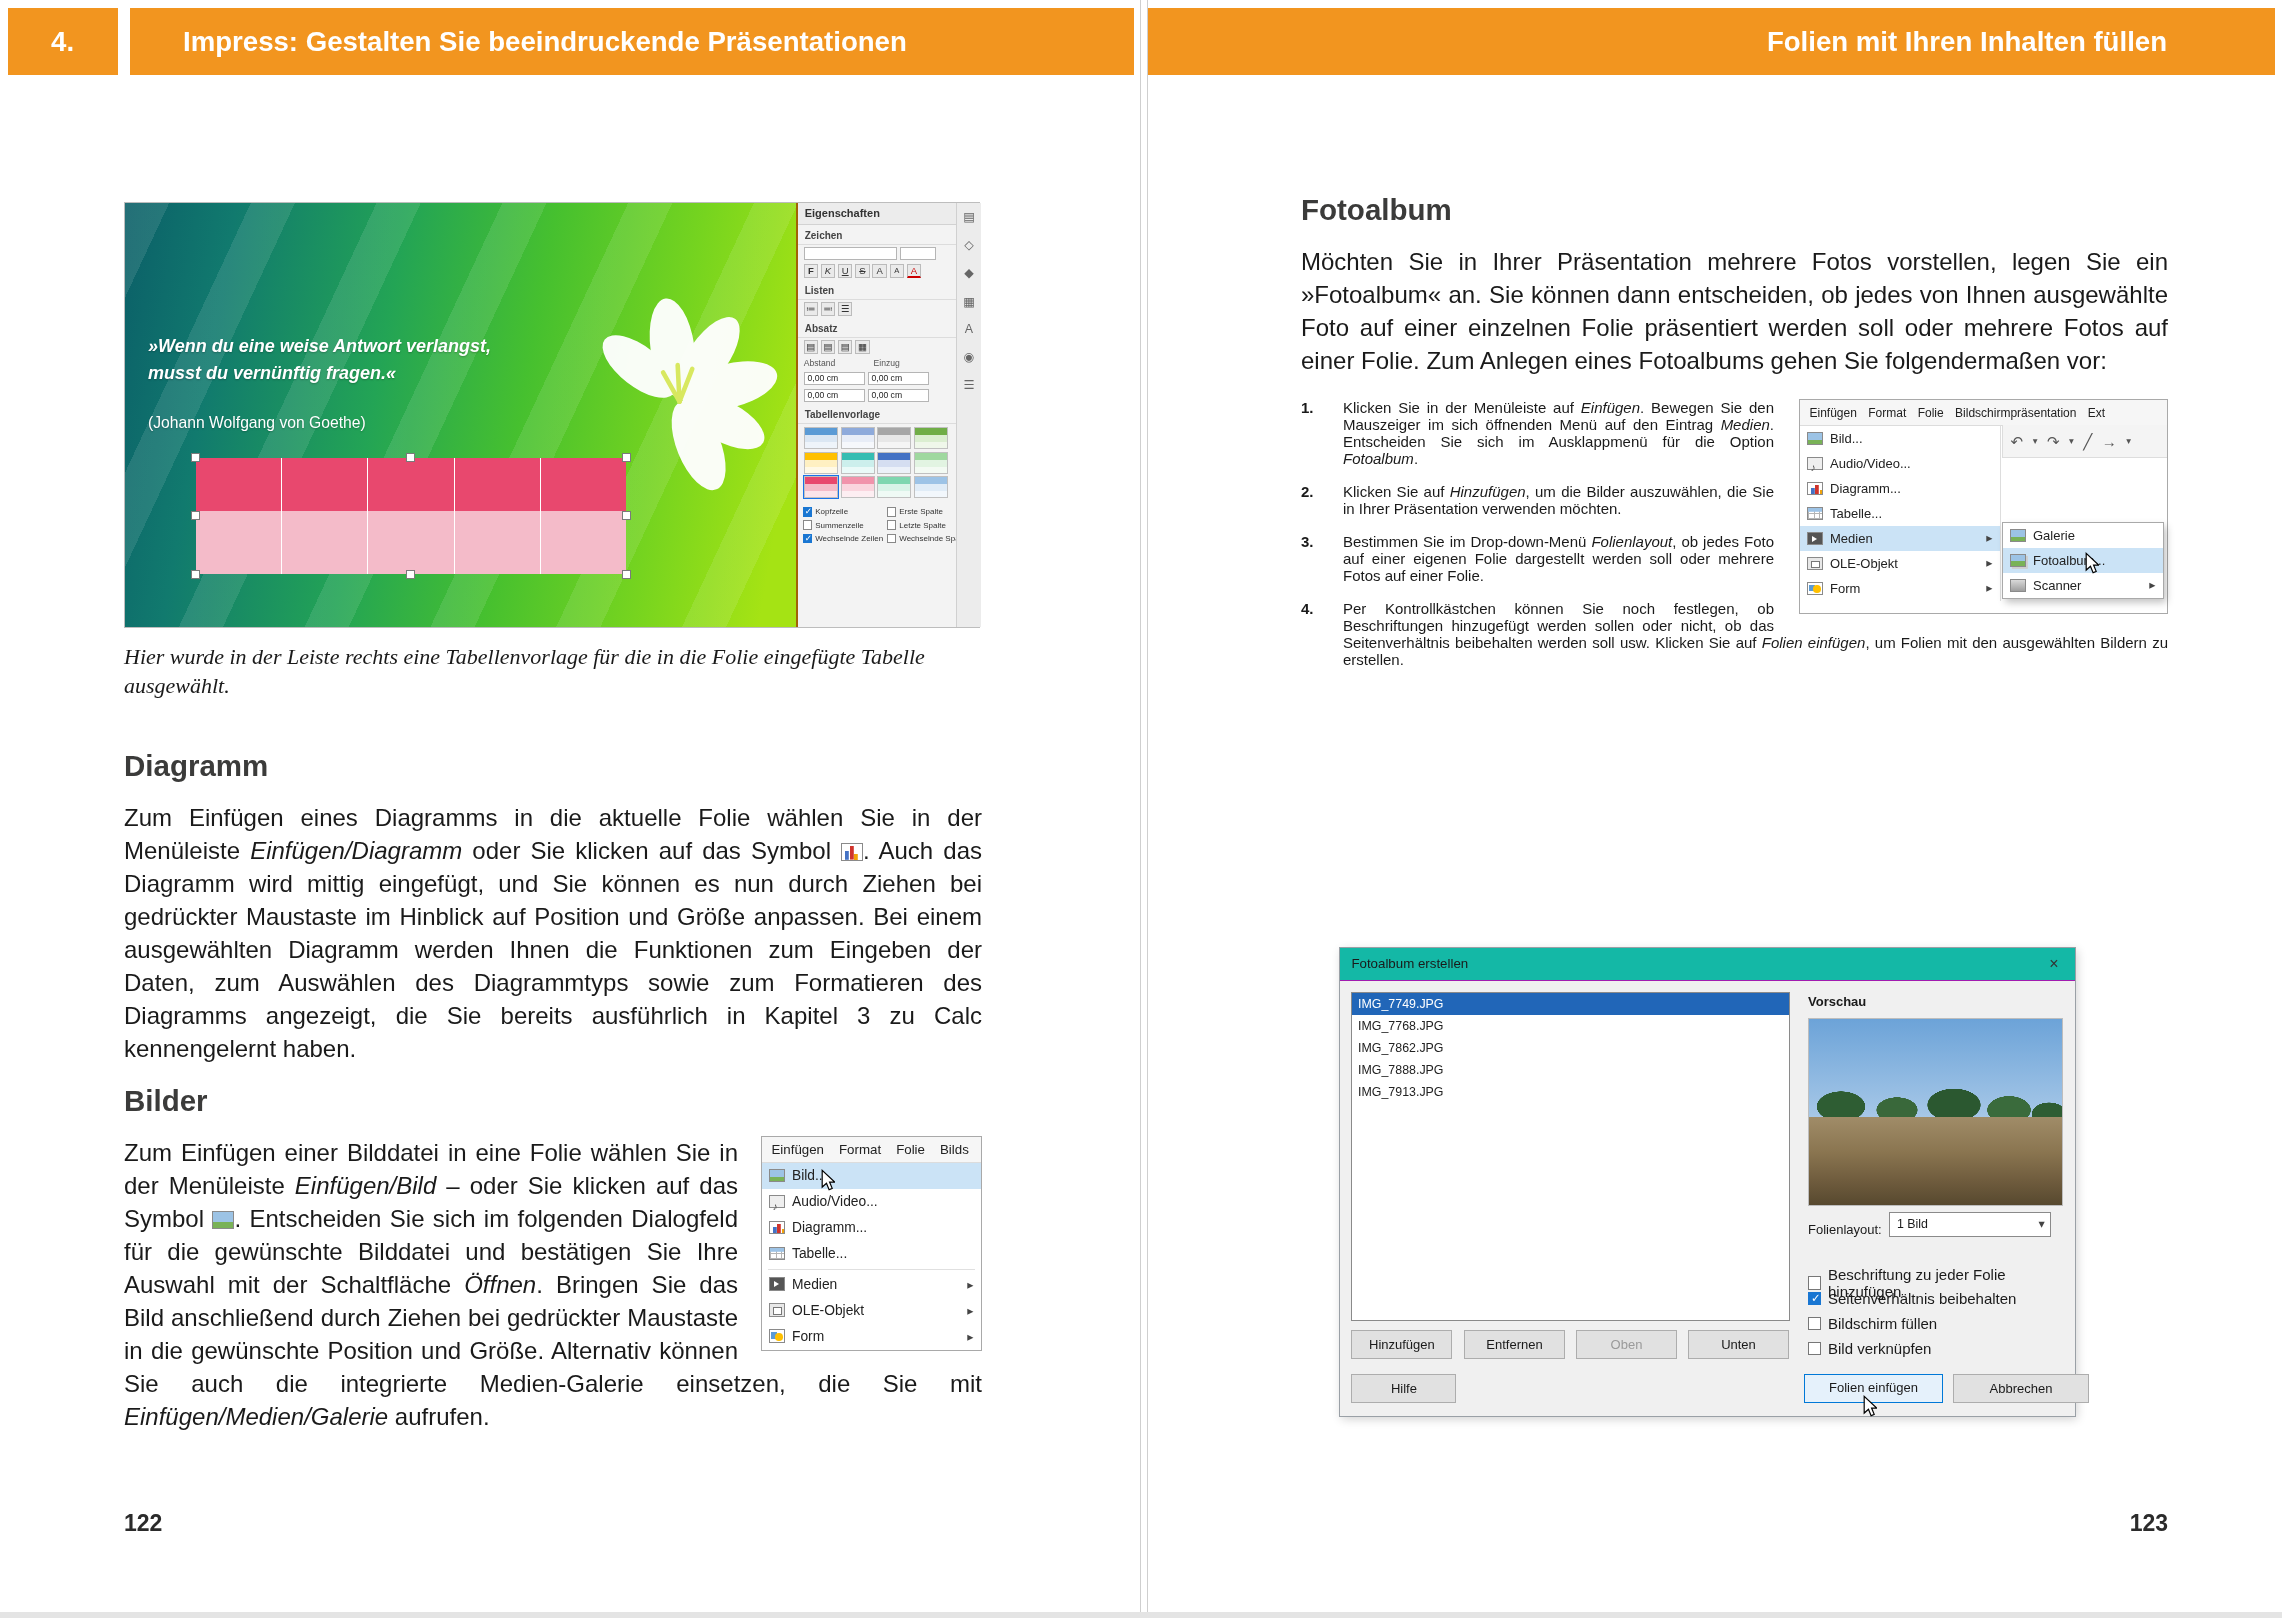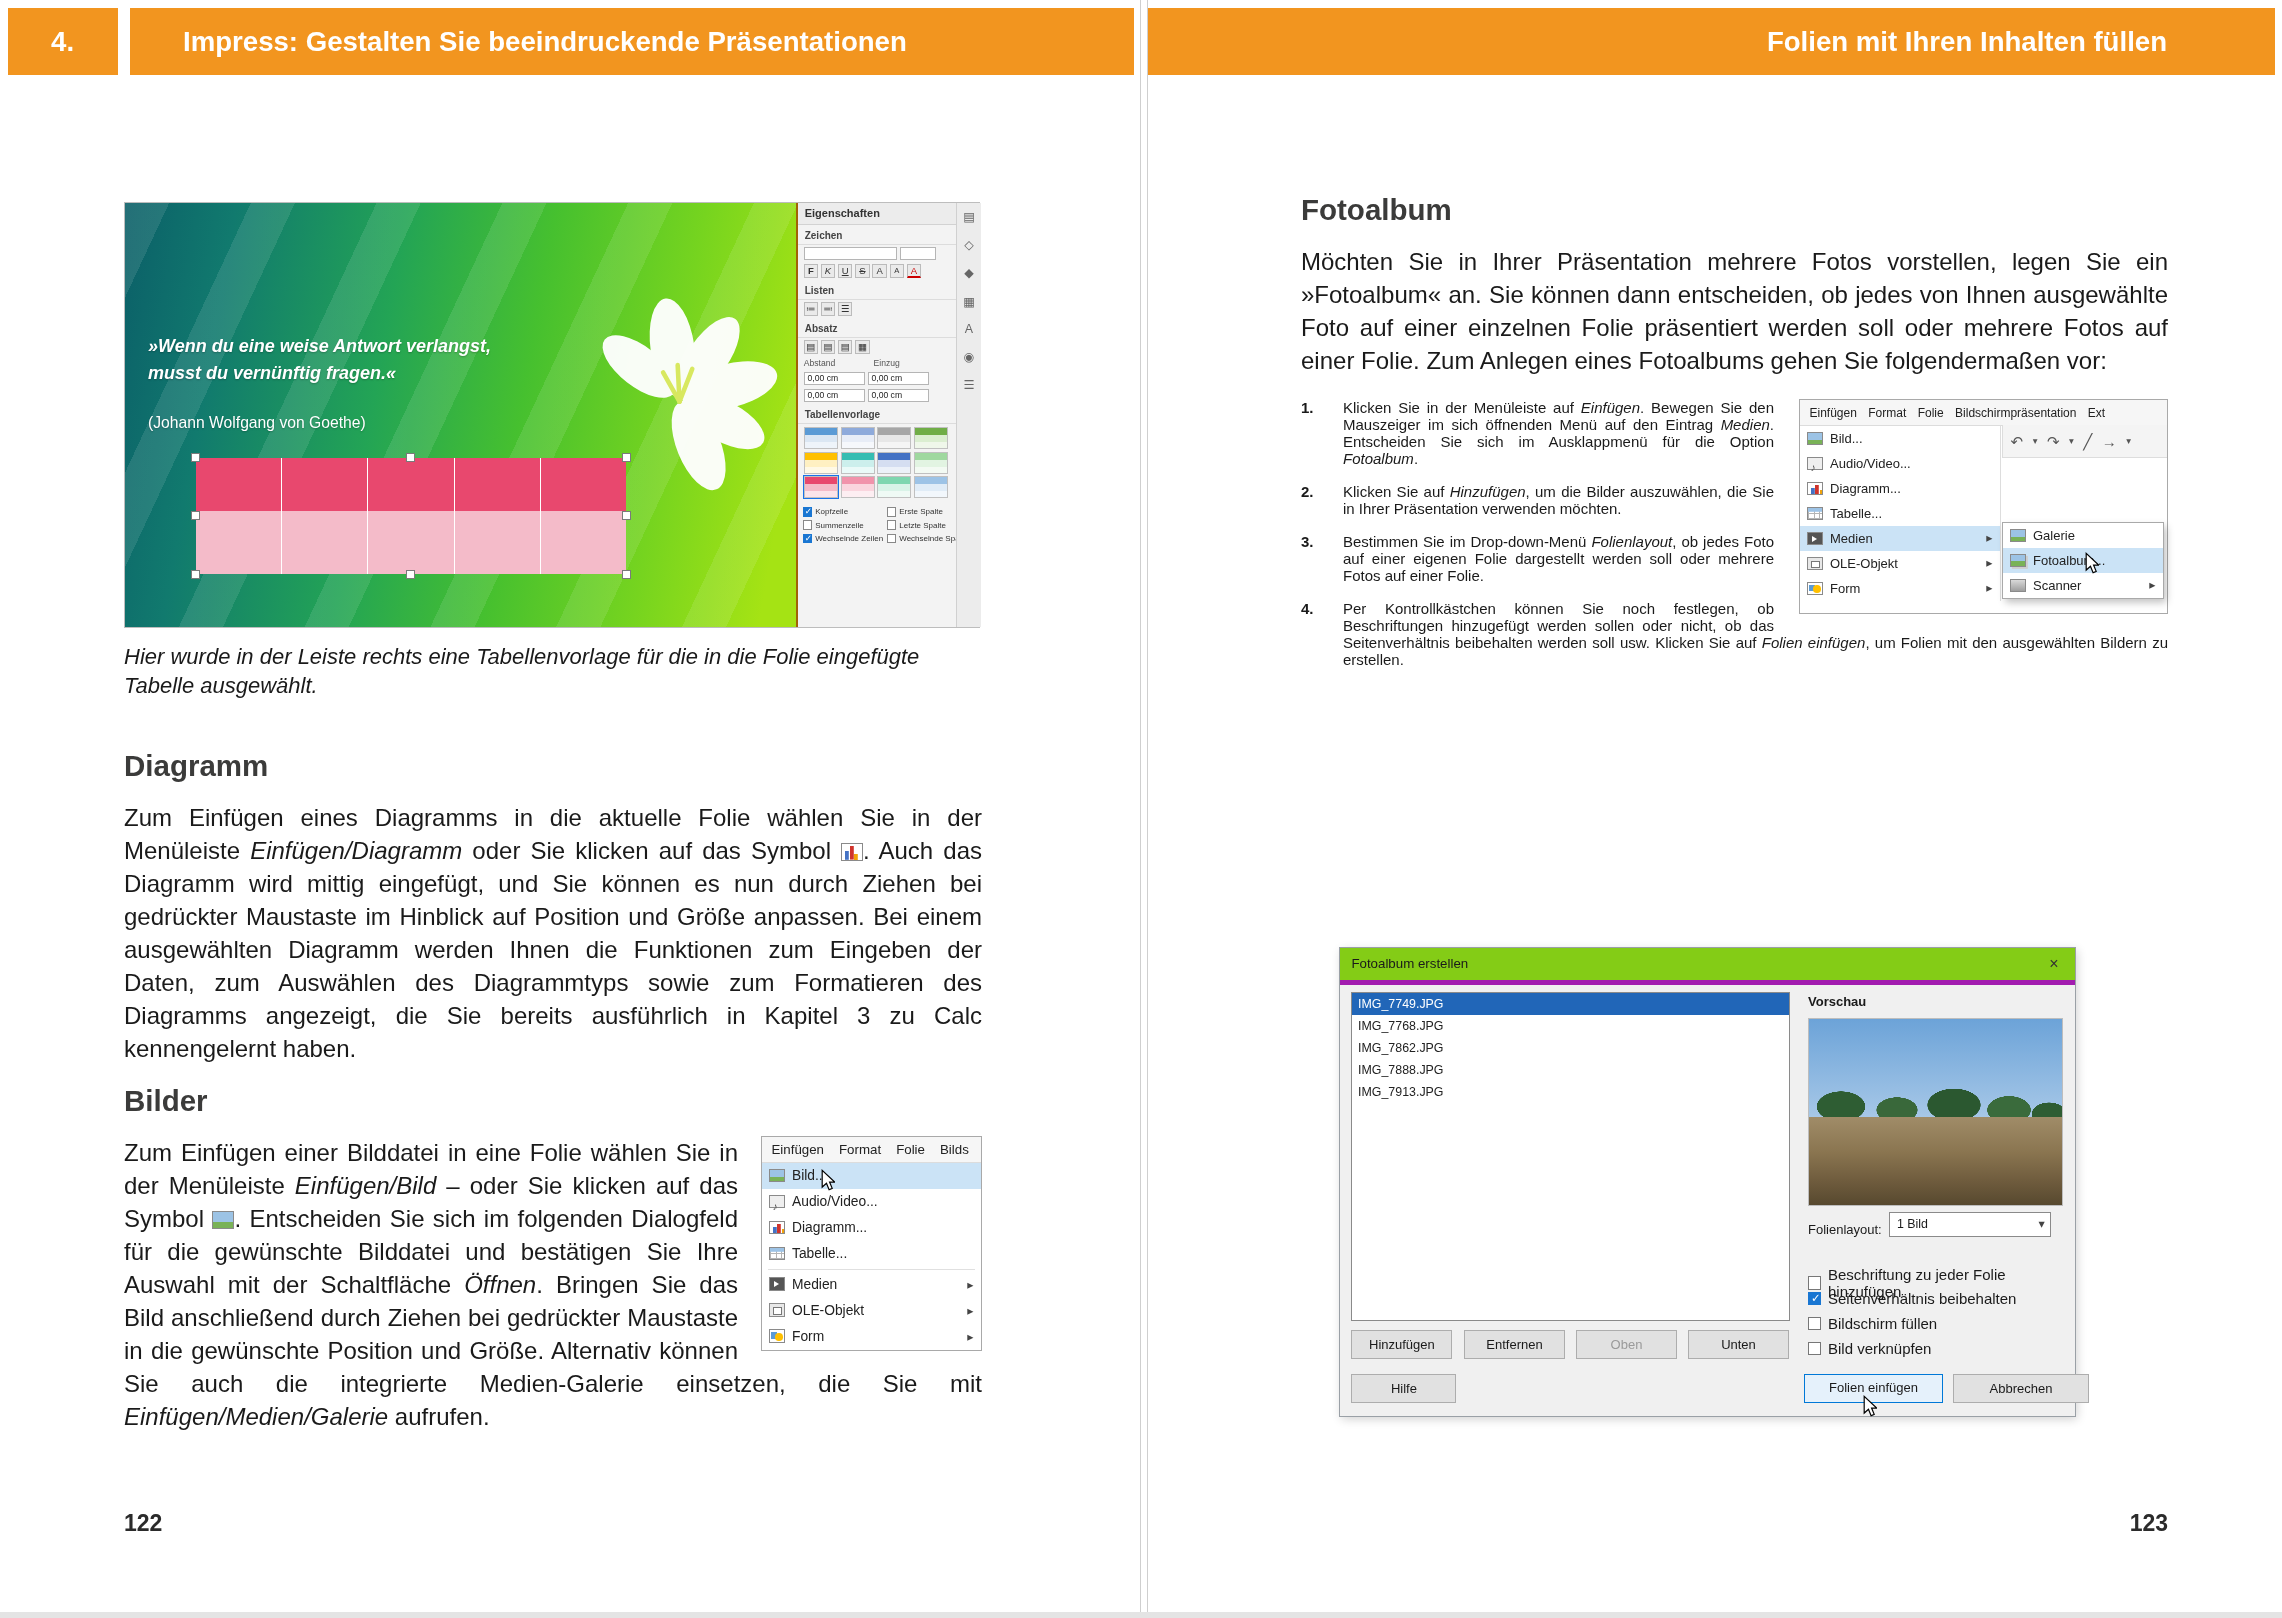--- a/index.html
+++ b/index.html
@@ -16,21 +16,21 @@
   .hdr-left{left:130px;top:7.6px;width:1004px;height:67px;line-height:67px;padding-left:53px;box-sizing:border-box;}
   .hdr-right{left:1148px;top:7.6px;width:1127px;height:67px;line-height:67px;text-align:right;padding-right:108px;box-sizing:border-box;}
   .divider{top:0;width:1px;height:1619px;background:#cfcfcf;}
   .bottom-edge{left:0;top:1612px;width:2283px;height:6.7px;background:#e4e4e4;}
   .page-num{font-size:23px;font-weight:bold;color:#2b2b2b;}
 
   
   .sec-head{font-size:29.5px;font-weight:bold;color:#3B3B3A;}
   .body-text{font-size:24px;line-height:33px;text-align:justify;}
   .body-text em, .step em{font-style:italic;}
-  .fig-caption{font-style:italic;font-size:22px;line-height:28.5px;}
+  .fig-caption{font-style:italic;font-size:22px;line-height:28.5px;font-family:Liberation Serif, serif;}
   .step{position:relative;padding-left:42px;margin-bottom:16px;text-align:justify;}
   .step-num{position:absolute;left:0;top:0;font-weight:bold;}
 
   
   .inline-icon{display:inline-block;width:20px;height:16px;vertical-align:-1.9px;border:1px solid #8a8a8a;background:#fff;}
   .inline-icon.bar-chart-icon, .mi.bar-chart-icon{
     background-color:#fff;
     background-image:linear-gradient(#4472c4,#4472c4),linear-gradient(#d0342c,#d0342c),linear-gradient(#f0a30a,#f0a30a);
     background-size:3.8px 55%,3.8px 85%,3.8px 40%;
     background-position:2.9px bottom,7.6px bottom,12.4px bottom;
@@ -120,21 +120,21 @@
   .mi.shapes-icon::after{content:"";position:absolute;right:1px;bottom:1px;width:7.6px;height:7.6px;border-radius:50%;background:#ffc000;}
   .mi.photo-album-icon{background:linear-gradient(to bottom,#9cc3e5 0 55%,#79b257 55% 100%);box-shadow:1.9px 1.9px 0 #cfcfcf;}
   .mi.scanner-icon{background:linear-gradient(#d9d9d9,#9e9e9e);}
   .toolbar-frag{position:absolute;background:#f4f4f4;border-bottom:1px solid #ddd;border-left:1px solid #ddd;display:flex;align-items:center;gap:9.5px;padding:0 7.6px;color:#555;font-size:15px;}
   .tb-glyph{line-height:1;}
   .submenu{position:absolute;background:#fff;border:1px solid #a9a9a9;box-shadow:2.9px 3.8px 7.6px rgba(0,0,0,.25);}
   .cursor-svg{position:absolute;pointer-events:none;}
 
   
   .dialog{left:1339px;top:947px;width:737px;height:470px;background:#f0f0f0;border:1px solid #9aa0a6;box-sizing:border-box;box-shadow:1.9px 2.9px 9.5px rgba(0,0,0,.18);font-size:13px;color:#1a1a1a;}
-  .dlg-title{height:32px;background:#84cc16;border-bottom:5px solid #a21caf;line-height:32px;padding-left:11.4px;font-size:13.3px;position:relative;}
+  .dlg-title{height:32px;background:#14b8a6;border-bottom:1px solid #a21caf;line-height:32px;padding-left:11.4px;font-size:13.3px;position:relative;}
   .dlg-close{position:absolute;right:0;top:0;width:42px;height:31px;text-align:center;line-height:31px;font-size:16px;color:#333;}
   .file-list{left:11.4px;top:44px;width:439px;height:329px;background:#fff;border:1px solid #8a8a8a;box-sizing:border-box;}
   .file-row{height:22px;line-height:22px;padding-left:5.7px;font-size:12.4px;color:#222;}
   .file-row.sel{background:#2166B8;color:#fff;}
   .prev-label{left:468px;top:46px;font-weight:bold;}
   .preview{left:468px;top:70px;width:255px;height:188px;border:1px solid #bdbdbd;box-sizing:border-box;overflow:hidden;background:linear-gradient(#6ca3d8 0%,#a9c9e8 55%,#cfe0f0 62%);}
   .rocks{position:absolute;left:0;bottom:0;width:100%;height:88px;
     background:linear-gradient(180deg,#a08c68 0%,#8a7550 40%,#6d5a3c 75%,#57492f 100%);}
   .trees{position:absolute;left:0;top:59px;width:100%;height:55px;
     background:

